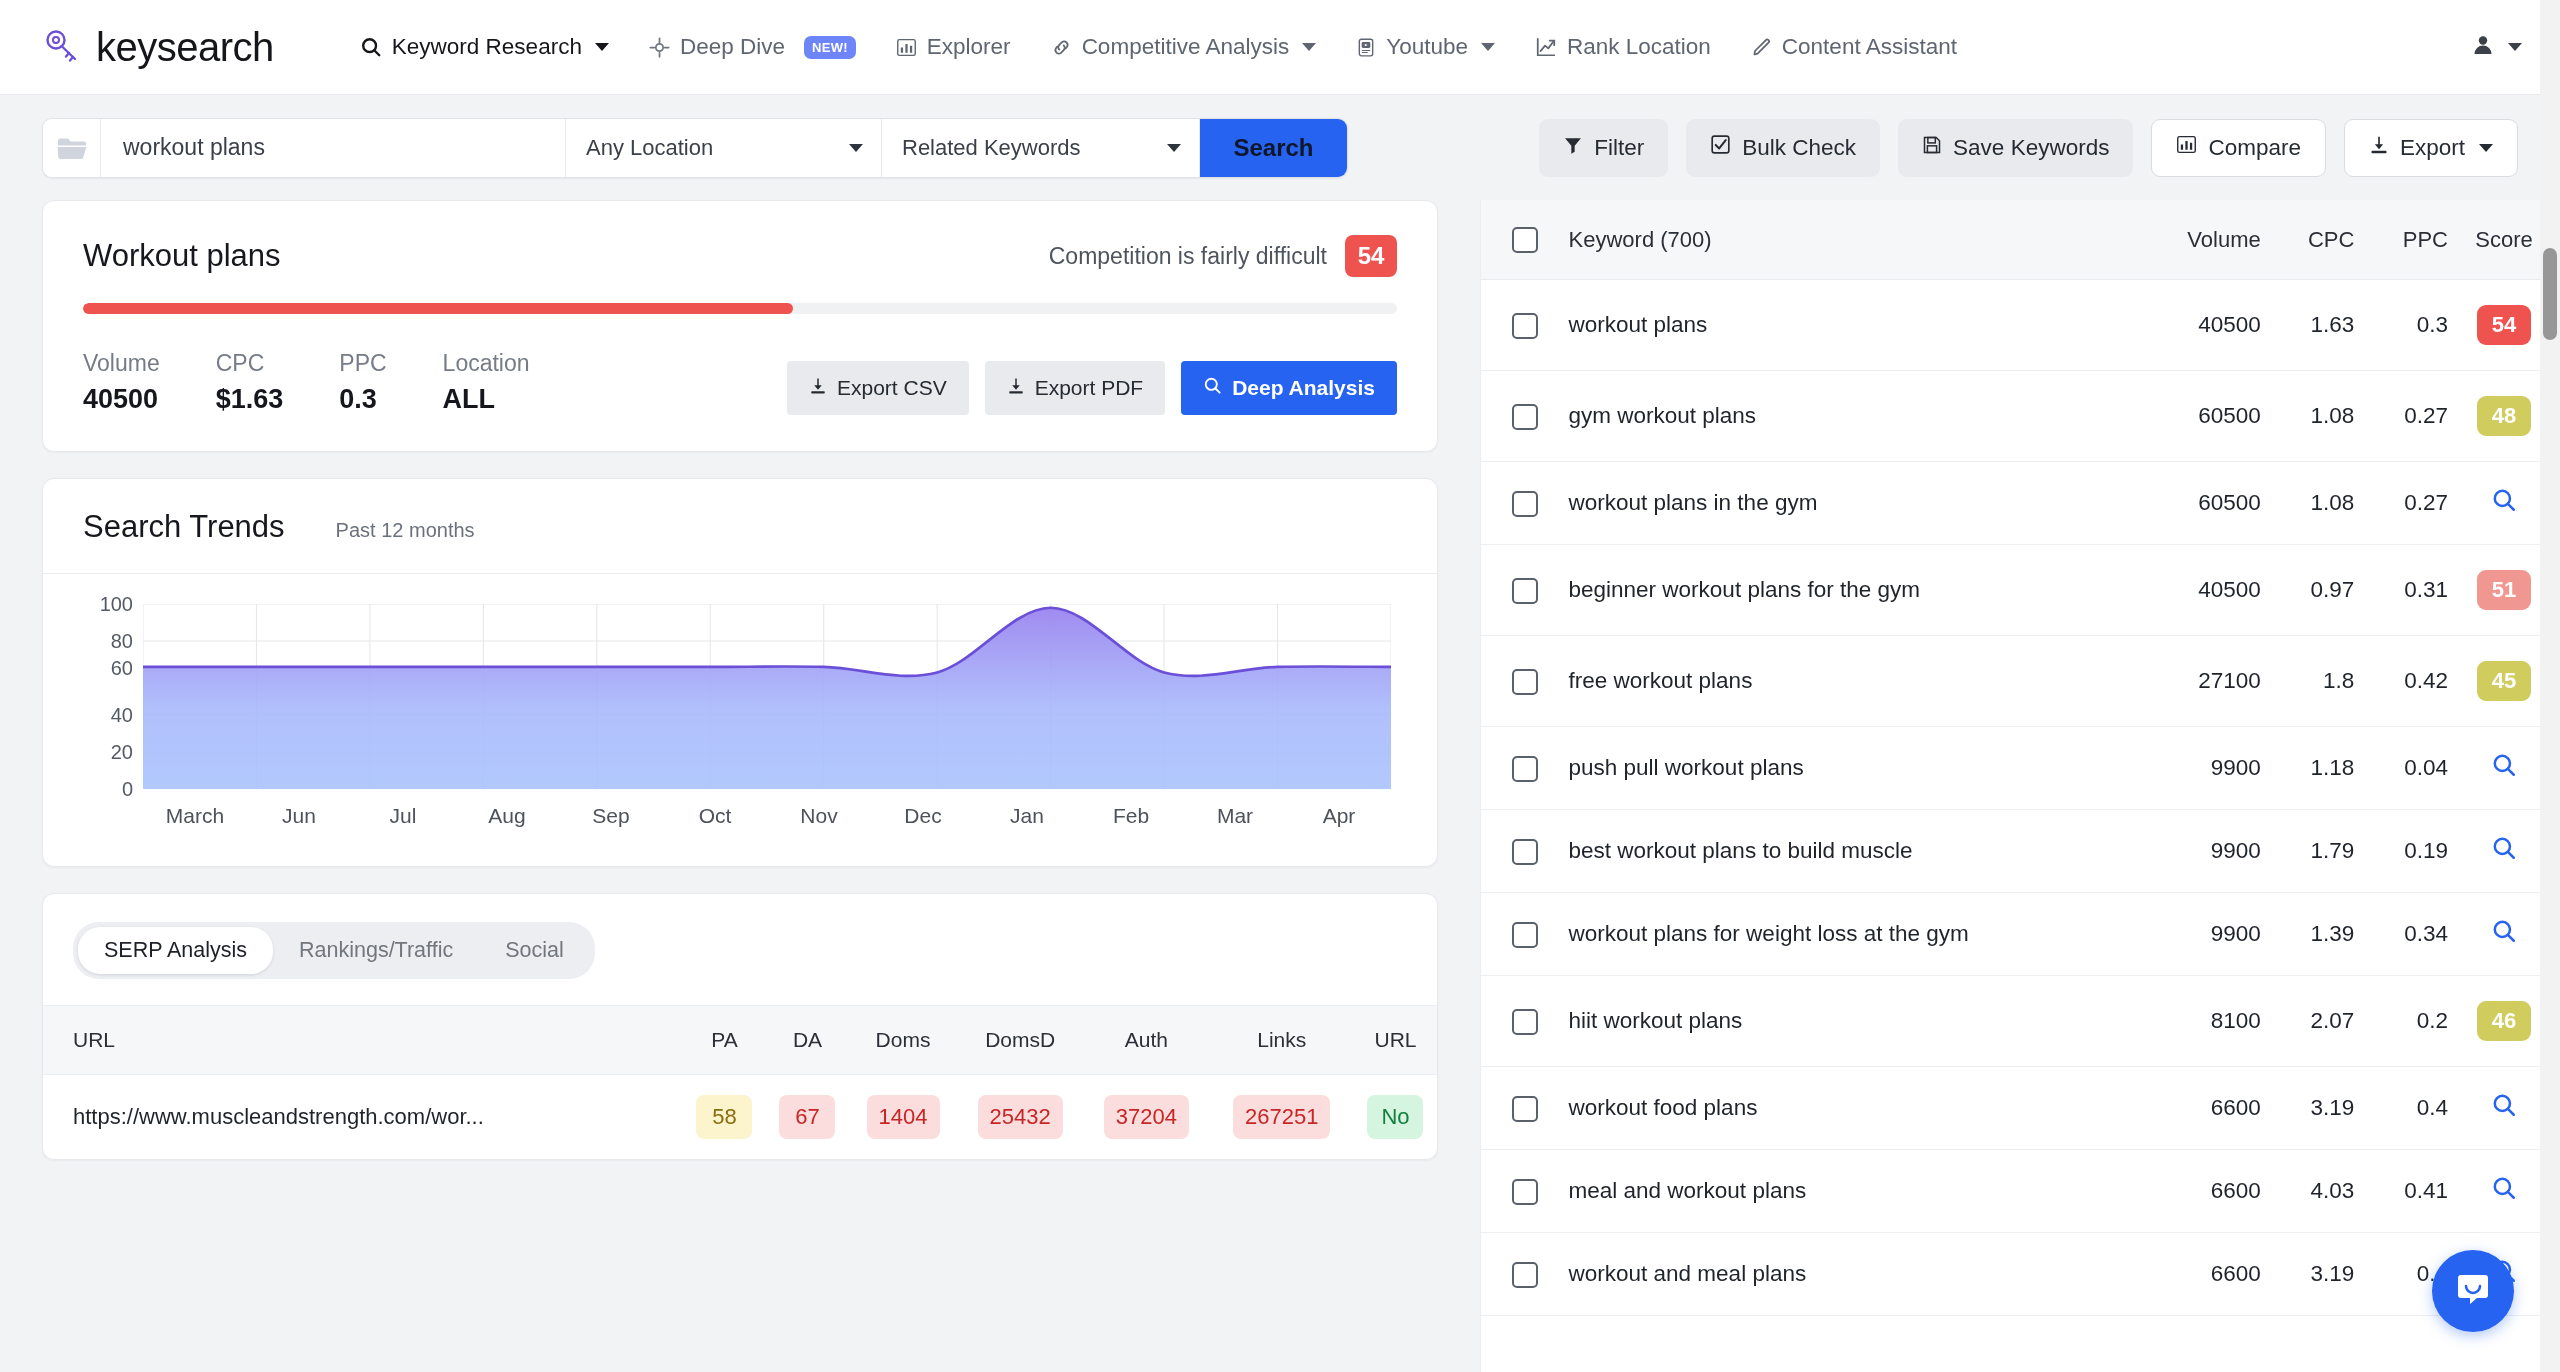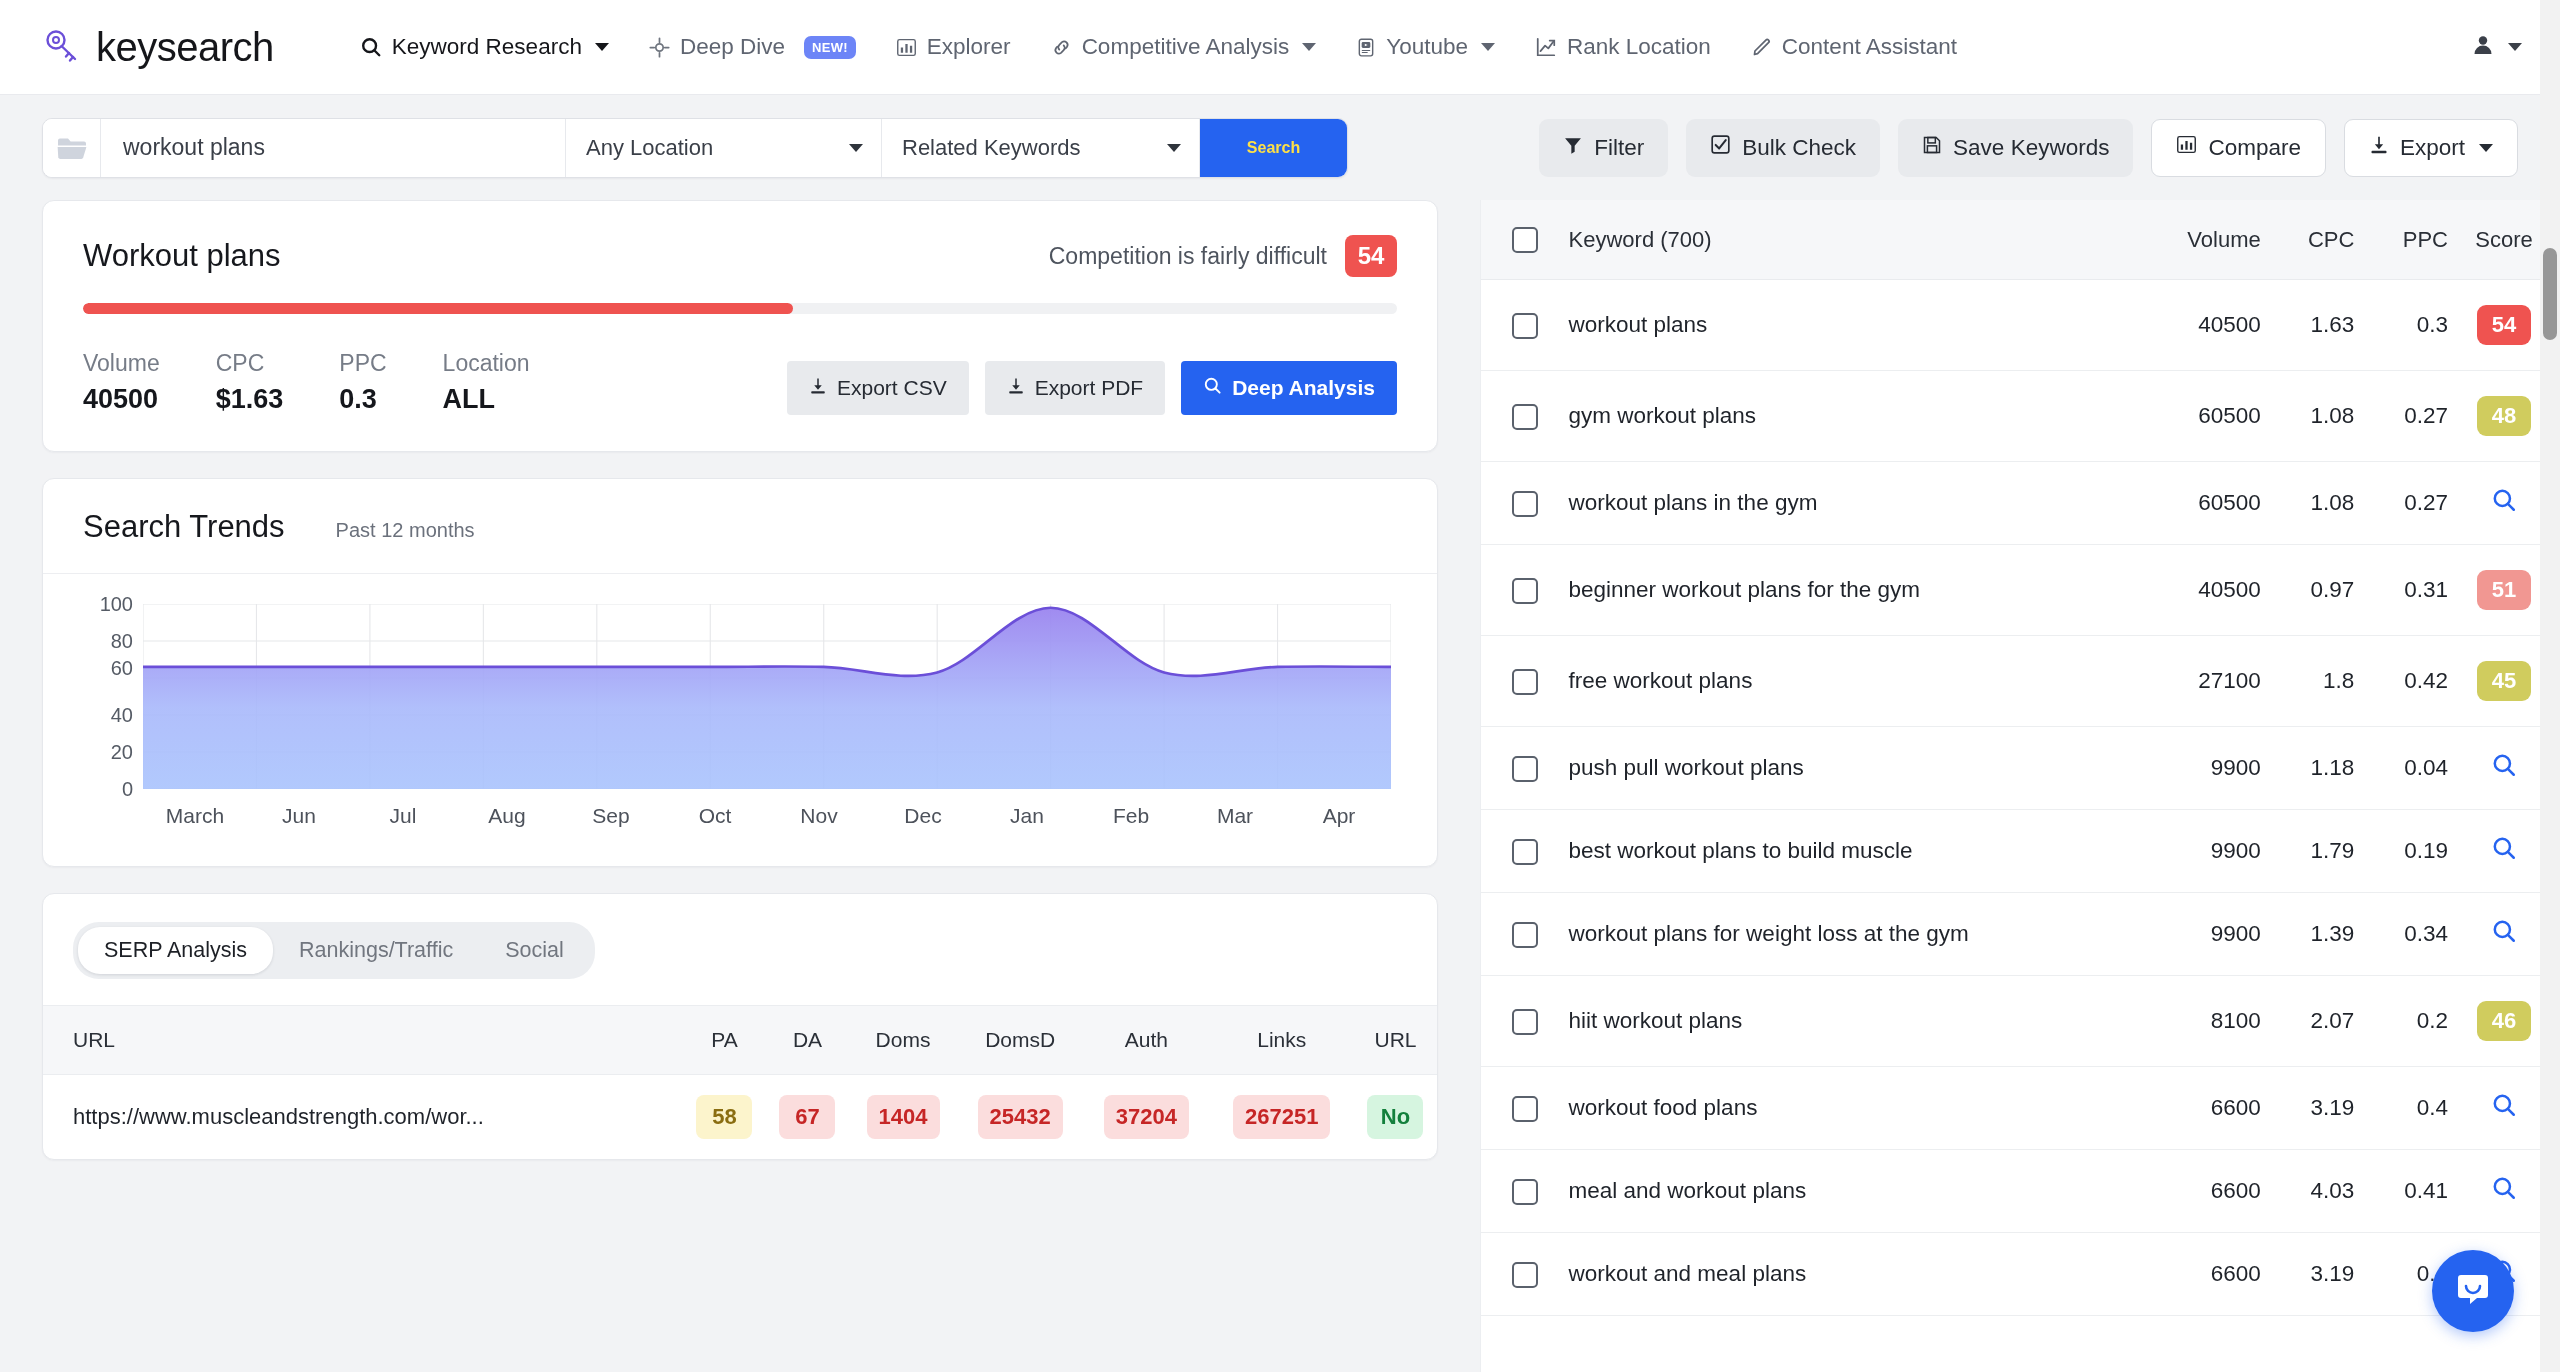--- a/index.html
+++ b/index.html
@@ -52,21 +52,21 @@
     border-right: 1px solid #e7e9ed;
   }
   .sb-select {
     display: flex; align-items: center; justify-content: space-between;
     font-size: 22px; color: #3a3f48; padding: 0 18px 0 20px; cursor: pointer;
     border-right: 1px solid #e7e9ed; background: #fff; gap: 26px;
   }
   .sb-select.loc { width: 316px; }
   .sb-select.kw { width: 318px; }
   .sb-search-btn {
-    background: #2563f0; color: #fde047; font-size: 16px; font-weight: 700;
+    background: #2563f0; color: #0f172a; font-size: 24px; font-weight: 700;
     display: flex; align-items: center; justify-content: center; width: 147px; cursor: pointer;
   }
   .toolbar { margin-left: auto; display: flex; align-items: center; gap: 18px; }
   .tb-btn {
     background: #e8eaed; border-radius: 9px; height: 58px; display: flex; align-items: center;
     gap: 11px; padding: 0 24px; font-size: 22.5px; color: #262b33; cursor: pointer; white-space: nowrap;
   }
   .tb-btn.outlined { background: #fff; border: 1px solid #d9dce1; }
 
   
@@ -127,21 +127,21 @@
   .serp-table { width: 100%; border-collapse: collapse; }
   .serp-table thead th {
     background: #f6f7f9; border-top: 1px solid #ebedf0; border-bottom: 1px solid #ebedf0;
     font-size: 21px; font-weight: 400; color: #2b3038; padding: 22px 0; text-align: center;
   }
   .serp-table thead th.url { text-align: left; padding-left: 30px; width: 640px; }
   .serp-table tbody td { padding: 20px 0; text-align: center; font-size: 22px; }
   .serp-table tbody td.url { text-align: left; padding-left: 30px; font-size: 22px; color: #1f232a; }
   .chip {
     display: inline-flex; align-items: center; justify-content: center; min-width: 56px;
-    border-radius: 8px; padding: 9px 12px; font-size: 22px; font-weight: 700;
+    border-radius: 8px; padding: 9px 12px; font-size: 22px; font-weight: 400;
   }
   .chip.yellow { background: #fcf4cc; color: #8a6d11; }
   .chip.red { background: #fbdddd; color: #c62626; }
   .chip.green { background: #d6f5e0; color: #13803c; }
 
   
   .right { flex: 1; background: #fff; position: relative; overflow: hidden; border-left: 1px solid #eceef1; }
   .kw-table { width: 100%; border-collapse: collapse; table-layout: fixed; }
   .kw-table th {
     background: #f6f7f9; font-size: 22px; font-weight: 400; color: #2a2f37;

